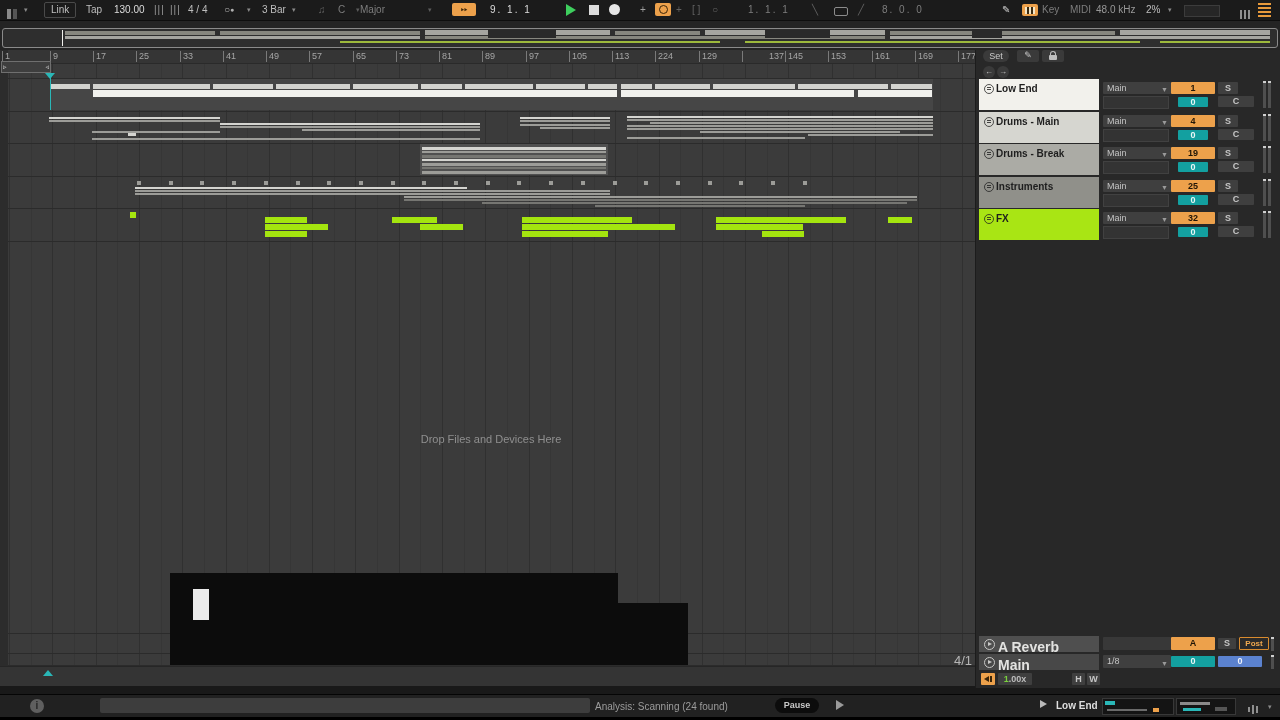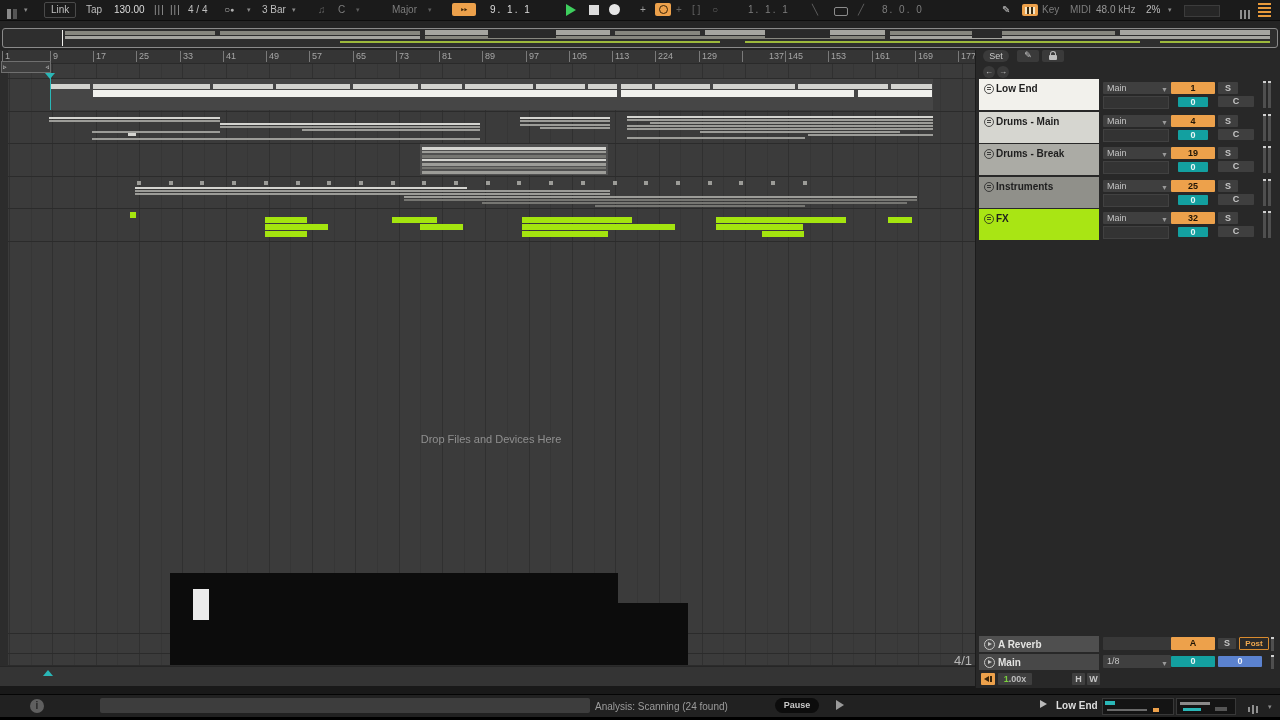--- a/index.html
+++ b/index.html
@@ -25,21 +25,21 @@
   .numbox{position:absolute;border-radius:1px;font-size:9px;font-weight:bold;text-align:center;}
   .sbtn{position:absolute;background:#3f3f3f;color:#c6c6c6;font-size:9px;font-weight:bold;text-align:center;border-radius:1px;}
   .meterbar{position:absolute;width:3px;background:#4f4f4f;}
   .meterbar:before{content:"";position:absolute;left:0;top:0;width:3px;height:2px;background:#cfcfcf;}
   .tname{position:absolute;left:17px;top:4px;font-size:10px;font-weight:bold;color:#1e1e1e;white-space:nowrap;}
   .tcirc{position:absolute;left:5px;top:5px;width:8px;height:8px;border:1px solid rgba(30,30,30,.75);border-radius:50%;}
   .tcirc:before{content:"";position:absolute;left:2px;top:2px;width:4px;height:1px;background:rgba(30,30,30,.8);}
   .tcirc:after{content:"";position:absolute;left:2px;top:4px;width:4px;height:1px;background:rgba(30,30,30,.8);}
   .rcirc{position:absolute;left:5px;top:3px;width:9px;height:9px;border:1px solid #c9c9c7;border-radius:50%;}
   .rcirc:before{content:"";position:absolute;left:3px;top:2px;width:0;height:0;border-left:4px solid #c9c9c7;border-top:2.5px solid transparent;border-bottom:2.5px solid transparent;}
-  .retname{position:absolute;left:19px;top:3px;font-size:10px;font-weight:bold;color:#e3e3e1;}
+  .retname{position:absolute;left:19px;top:3px;font-size:14px;font-weight:bold;color:#e3e3e1;}
   
   #status-bar{position:absolute;left:0;top:694px;width:1280px;height:22px;background:#212121;border-top:1px solid #050505;z-index:30;}
   .thumb{position:absolute;top:3px;height:15px;background:#141414;border:1px solid #383838;}
   
   .vbar{display:inline-block;width:2px;height:9px;background:#8f8f8f;margin-right:2px;vertical-align:middle;}
   .hbar-o{position:absolute;left:0;width:13px;height:2px;background:#e89a3c;}
   .tri-play{width:0;height:0;border-left:10px solid #3ecf5e;border-top:6px solid transparent;border-bottom:6px solid transparent;}
   .lockico{position:absolute;width:8px;height:5px;background:#bdbdbd;border-radius:1px;}
   .lockico:before{content:"";position:absolute;left:1px;top:-4px;width:4px;height:4px;border:1.5px solid #bdbdbd;border-bottom:none;border-radius:3px 3px 0 0;}
   .navc{position:absolute;width:12px;height:12px;background:#3a3a3a;border-radius:50%;color:#c9c9c9;font-size:8px;text-align:center;line-height:12px;}
@@ -60,21 +60,21 @@
     <span class="tbt" style="left:154px;letter-spacing:1px;color:#9a9a9a;">|||</span>
     <span class="tbt" style="left:170px;letter-spacing:1px;color:#9a9a9a;">|||</span>
     <span class="tbt" style="left:188px;">4 / 4</span>
     <span class="tbt" style="left:224px;color:#b0b0b0;">○<span style="font-size:7px;vertical-align:1px;">●</span></span>
     <span class="caret" style="left:247px;">▾</span>
     <span class="tbt" style="left:262px;">3 Bar</span>
     <span class="caret" style="left:292px;">▾</span>
     <span class="tbt vdim" style="left:318px;">♫</span>
     <span class="tbt dim" style="left:338px;">C</span>
     <span class="caret" style="left:356px;color:#5d5d5d;">▾</span>
-    <span class="tbt dim" style="left:392px;">Major</span>
+    <span class="tbt dim" style="left:360px;">Major</span>
     <span class="caret" style="left:428px;color:#5d5d5d;">▾</span>
     <div class="obtn" style="left:452px;width:24px;">
       <span style="color:#3a2408;font-size:9px;font-weight:bold;">‣‣</span>
     </div>
     <span class="tbt bright" style="left:490px;letter-spacing:2px;">9. 1. 1</span>
     <div class="abs tri-play" style="left:566px;top:4px;"></div>
     <div class="abs" style="left:589px;top:5px;width:10px;height:10px;background:#dcdcdc;"></div>
     <div class="abs" style="left:609px;top:4px;width:11px;height:11px;border-radius:50%;background:#e6e6e6;"></div>
     <span class="tbt" style="left:640px;color:#a0a0a0;">+</span>
     <div class="obtn" style="left:655px;width:16px;">

